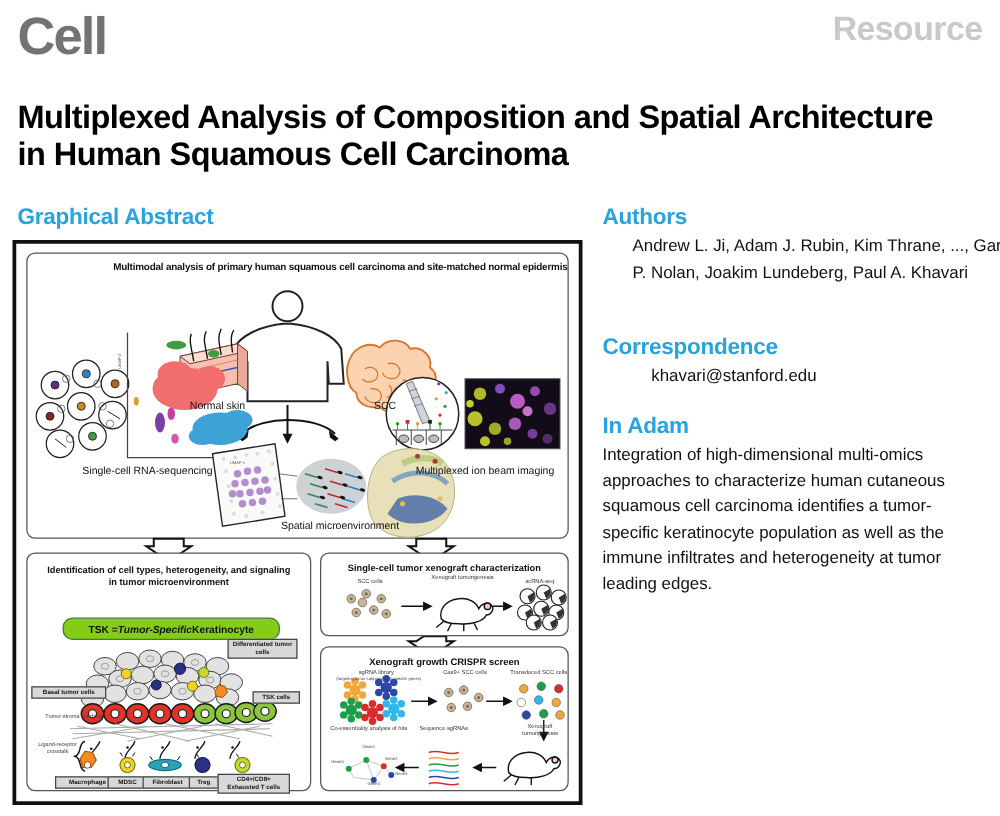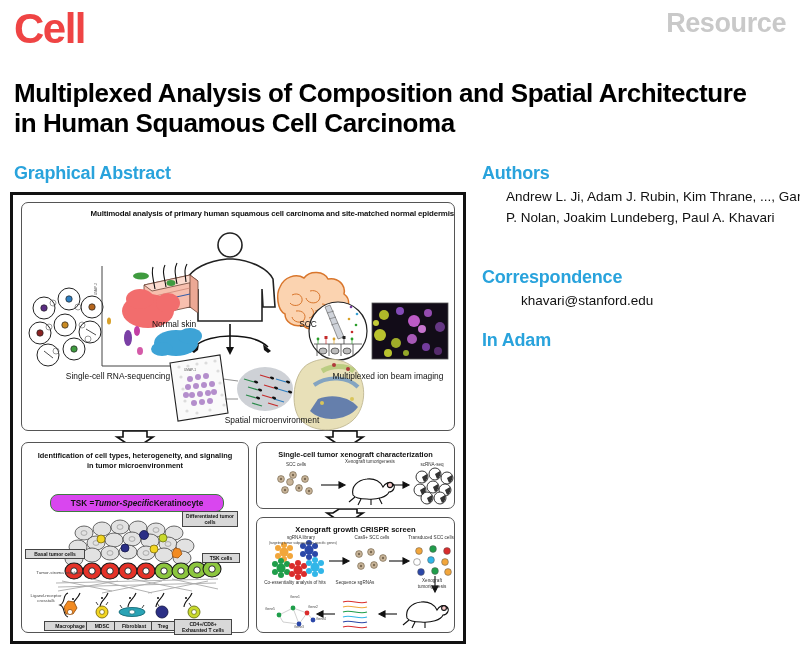--- a/index.html
+++ b/index.html
@@ -2,21 +2,21 @@
 <html><head>
 <meta charset="utf-8">
 <style>
   html,body{margin:0;padding:0;background:#ffffff;}
   body{width:800px;height:653px;overflow:hidden;
        font-family:"Liberation Sans","DejaVu Sans",sans-serif;color:#111;}
   #page{position:relative;width:800px;height:653px;}
 
   
   .cell-logo{position:absolute;left:14px;top:8px;font-size:42px;font-weight:bold;
-             color:#ef4444;letter-spacing:-1.5px;line-height:1;}
+             color:#737373;letter-spacing:-1.5px;line-height:1;}
   .resource-tag{position:absolute;right:14px;top:8px;font-size:27px;font-weight:bold;
                 color:#c9c9c9;letter-spacing:-0.4px;}
   .paper-title{position:absolute;left:14px;top:78px;width:740px;font-size:26px;
                font-weight:bold;line-height:1.16;letter-spacing:-0.45px;color:#000;}
 
   
   .sec-head{color:#29A3DC;font-size:18px;font-weight:bold;letter-spacing:-0.2px;}
   #ga-head{position:absolute;left:14px;top:163px;}
   #authors-head{position:absolute;left:482px;top:163px;}
   #corr-head{position:absolute;left:482px;top:267px;}
@@ -47,21 +47,21 @@
   .mini-lbl{position:absolute;font-size:7.4px;color:#111;text-align:center;}
   .tiny-lbl{position:absolute;font-size:4.6px;color:#333;text-align:center;line-height:1.25;}
   .micro-lbl{position:absolute;font-size:3.3px;color:#444;text-align:center;line-height:1.2;}
   .axis-lbl{position:absolute;font-size:3.2px;color:#555;}
 
   .tagbox{position:absolute;border:1px solid #444;background:#d8d8d8;font-size:5px;
           font-weight:bold;color:#111;text-align:center;padding:1px 2px;line-height:1.2;
           box-sizing:border-box;}
 
   #tsk-banner{position:absolute;left:28px;top:51px;width:172px;height:16px;
-              border:1.5px solid #3f7a3f;border-radius:8px;background:#d946ef;
+              border:1.5px solid #3f7a3f;border-radius:8px;background:#84cc16;
               font-size:8.2px;font-weight:bold;color:#111;display:flex;
               align-items:center;justify-content:center;white-space:nowrap;}
   #tsk-banner i{font-style:italic;}
 
   svg{display:block;}
   .figlayer{position:absolute;left:0;top:0;}
 </style>
 </head>
 <body>
 
@@ -70,20 +70,21 @@
   <div class="cell-logo">Cell</div>
   <div class="resource-tag">Resource</div>
   <div class="paper-title">Multiplexed Analysis of Composition and Spatial Architecture in Human Squamous Cell Carcinoma</div>
 
   <div id="ga-head" class="sec-head">Graphical Abstract</div>
   <div id="authors-head" class="sec-head">Authors</div>
   <div id="authors-body" class="body-text">Andrew L. Ji, Adam J. Rubin, Kim Thrane, ..., Garry P. Nolan, Joakim Lundeberg, Paul A. Khavari</div>
   <div id="corr-head" class="sec-head">Correspondence</div>
   <div id="corr-body" class="body-text">khavari@stanford.edu</div>
   <div id="brief-head" class="sec-head">In Adam</div>
+  <div id="brief-body" class="body-text">Integration of high-dimensional multi-omics approaches to characterize human cutaneous squamous cell carcinoma identifies a tumor-specific keratinocyte population as well as the immune infiltrates and heterogeneity at tumor leading edges.</div>
 
   <div id="ga-frame">
 
     <div class="panel" id="panel-top">
       <div class="panel-title" id="t-top">Multimodal analysis of primary human squamous cell carcinoma and site-matched normal epidermis</div>
 
       <svg class="figlayer" width="434" height="229" viewBox="0 0 434 229">
 
         <g fill="#fff" stroke="#222" stroke-width="1.6">
           <path d="M196 42 a12 12 0 0 1 24 0 a12 12 0 0 1 -24 0 Z"></path>

